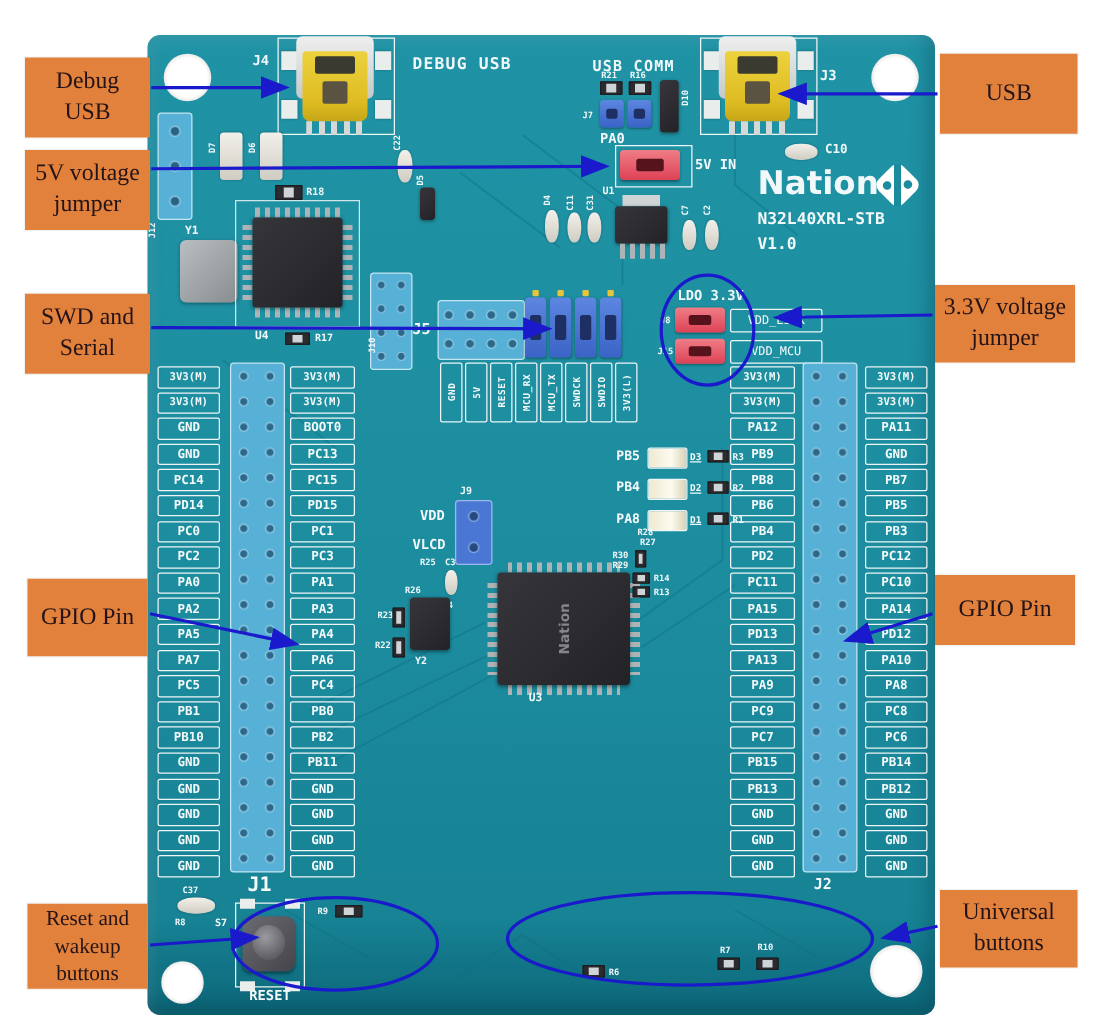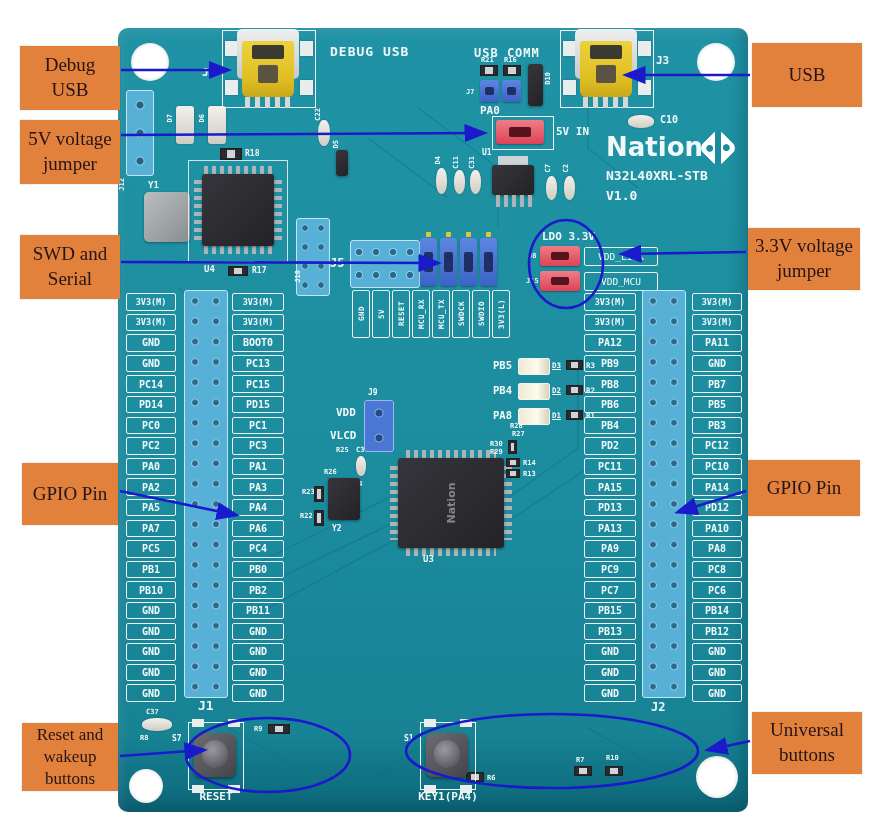--- a/index.html
+++ b/index.html
@@ -141,21 +141,21 @@
       <div class="usb-pad" style="right:2px;top:10px"></div>
       <div class="usb-pad" style="left:2px;bottom:12px"></div>
       <div class="usb-pad" style="right:2px;bottom:12px"></div>
       <div class="usb-body"></div>
       <div class="usb-tongue">
         <div class="usb-slot"></div>
         <div class="usb-slot2"></div>
       </div>
       <div class="usb-legs"></div>
     </div>
-    <div class="silk" style="left:84px;top:38px">J4</div>
+    <div class="silk" style="left:84px;top:14px">J4</div>
     <div class="silk silk-lg" style="left:212px;top:16px">DEBUG USB</div>
 
     <div class="usb-outline" style="left:442px;top:2px">
       <div class="usb-pad" style="left:2px;top:10px"></div>
       <div class="usb-pad" style="right:2px;top:10px"></div>
       <div class="usb-pad" style="left:2px;bottom:12px"></div>
       <div class="usb-pad" style="right:2px;bottom:12px"></div>
       <div class="usb-body"></div>
       <div class="usb-tongue">
         <div class="usb-slot"></div>
@@ -317,21 +317,21 @@
         <div class="pinbox">PA6</div>
         <div class="pinbox">PC4</div>
         <div class="pinbox">PB0</div>
         <div class="pinbox">PB2</div>
         <div class="pinbox">PB11</div>
         <div class="pinbox">GND</div>
         <div class="pinbox">GND</div>
         <div class="pinbox">GND</div>
         <div class="pinbox">GND</div>
       </div>
-    <div class="silk" style="left:80px;top:670px;font-size:13px">J1</div>
+    <div class="silk" style="left:80px;top:670px;font-size:16px">J1</div>
 
     <div class="pincol" id="pins-right-inner" style="left:466px;top:265px;width:52px">
         <div class="pinbox" style="font-size: 8.5px;">3V3(M)</div>
         <div class="pinbox" style="font-size: 8.5px;">3V3(M)</div>
         <div class="pinbox">PA12</div>
         <div class="pinbox">PB9</div>
         <div class="pinbox">PB8</div>
         <div class="pinbox">PB6</div>
         <div class="pinbox">PB4</div>
         <div class="pinbox">PD2</div>
@@ -450,33 +450,20 @@
           <div class="btn-outline">
             <div class="btn-pad" style="left:3px;top:-4px"></div>
             <div class="btn-pad" style="right:3px;top:-4px"></div>
             <div class="btn-pad" style="left:3px;bottom:-4px"></div>
             <div class="btn-pad" style="right:3px;bottom:-4px"></div>
             <div class="btn-body">
               <div class="btn-cap"></div>
             </div>
           </div>
           <span class="btn-label">RESET</span>
-        </div>
-        <div class="btn-group" style="left: 302px;">
-          <span class="btn-ref">S1</span>
-          <div class="btn-outline">
-            <div class="btn-pad" style="left:3px;top:-4px"></div>
-            <div class="btn-pad" style="right:3px;top:-4px"></div>
-            <div class="btn-pad" style="left:3px;bottom:-4px"></div>
-            <div class="btn-pad" style="right:3px;bottom:-4px"></div>
-            <div class="btn-body">
-              <div class="btn-cap"></div>
-            </div>
-          </div>
-          <span class="btn-label">KEY1(PA4)</span>
         </div>
       </div>
   </div>
 
   <div class="callout" id="co-debug-usb">Debug
 USB</div>
   <div class="callout" id="co-5v">5V voltage
 jumper</div>
   <div class="callout" id="co-swd">SWD and
 Serial</div>

